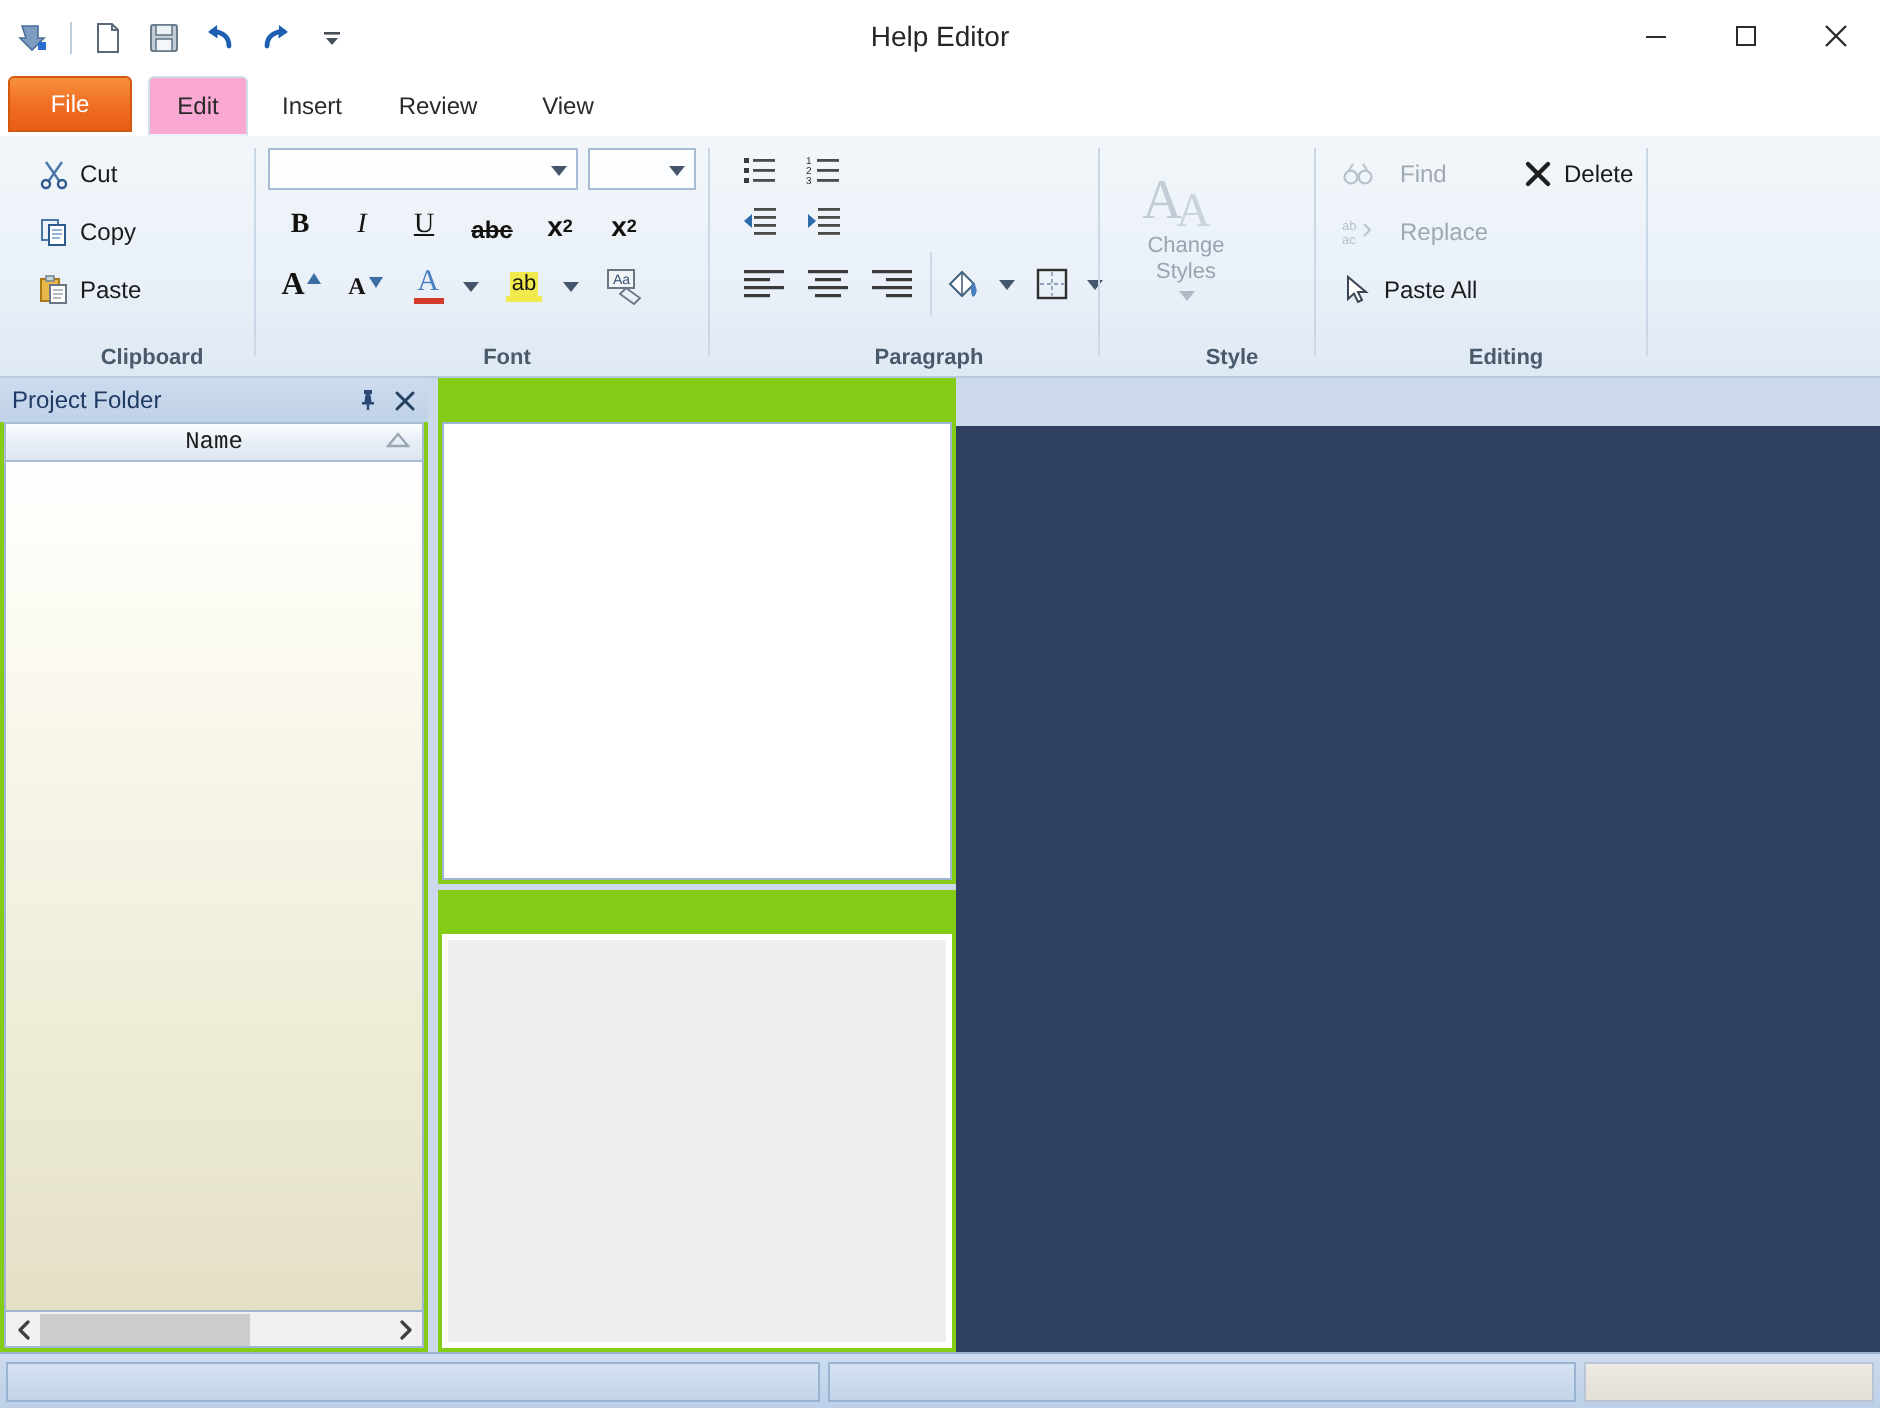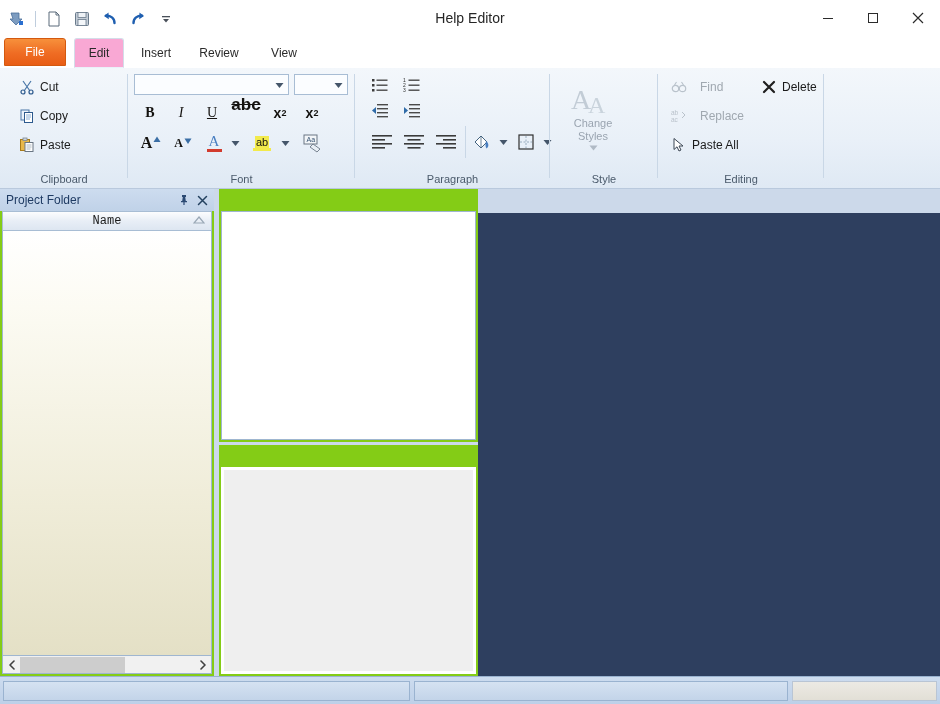--- a/index.html
+++ b/index.html
@@ -84,22 +84,22 @@
   .group {
     position: absolute; top: 0; height: 120px;
     box-sizing: border-box;
   }
   .group + .group { }
   .group-sep {
     position: absolute; top: 6px; width: 1px; height: 104px;
     background: #c9d7e6;
   }
   .group-label {
-    position: absolute; bottom: 3px; left: 0; width: 100%;
-    text-align: center; font-size: 11px; color: #4a5a6b;
+    position: absolute; bottom: 3px; left: 12px; width: 100%;
+    text-align: center; font-size: 11px; color: #4a5a6b; font-weight: bold;
   }
 
   .btn-h {
     position: absolute;
     display: flex; align-items: center; gap: 5px;
     padding: 2px 4px; border: 1px solid transparent; border-radius: 2px;
     font-size: 12px; color: #1b1b1b;
     box-sizing: border-box;
   }
   .btn-h.disabled { color: #a0a8b0; gap: 13px; }
@@ -375,21 +375,21 @@
         <span class="combo-arrow">
           <svg width="9" height="7" viewBox="0 0 9 7">
               <path d="M0.5 1 L8.5 1 L4.5 6 Z" fill="#45566a"></path>
             </svg>
         </span>
       </div>
 
       <div class="fmtbtn" style="left:10px; top:34px; width:24px; height:22px; font-weight:bold; font-family:'Liberation Serif',serif;">B</div>
       <div class="fmtbtn" style="left:41px; top:34px; width:24px; height:22px; font-style:italic; font-family:'Liberation Serif',serif;">I</div>
       <div class="fmtbtn" style="left:72px; top:34px; width:24px; height:22px; text-decoration:underline; font-family:'Liberation Serif',serif;">U</div>
-      <div class="fmtbtn" style="left:103px; top:26px; width:30px; height:22px; text-decoration:line-through; font-size:17px; font-weight:bold;text-align:center;">abc</div>
+      <div class="fmtbtn" style="left:103px; top:36px; width:30px; height:22px; text-decoration:line-through; font-size:12px; font-weight:bold;text-align:center;">abc</div>
       <div class="fmtbtn" style="left:139px; top:34px; width:26px; height:22px; font-weight:bold;">
         <span>x</span>
           <sub style="font-size:9px;">2</sub>
       </div>
       <div class="fmtbtn" style="left:171px; top:34px; width:26px; height:22px; font-weight:bold;">
         <span>x</span>
           <sup style="font-size:9px;">2</sup>
       </div>
 
       <div class="fmtbtn" style="left:10px; top:63px; width:26px; height:24px;">

